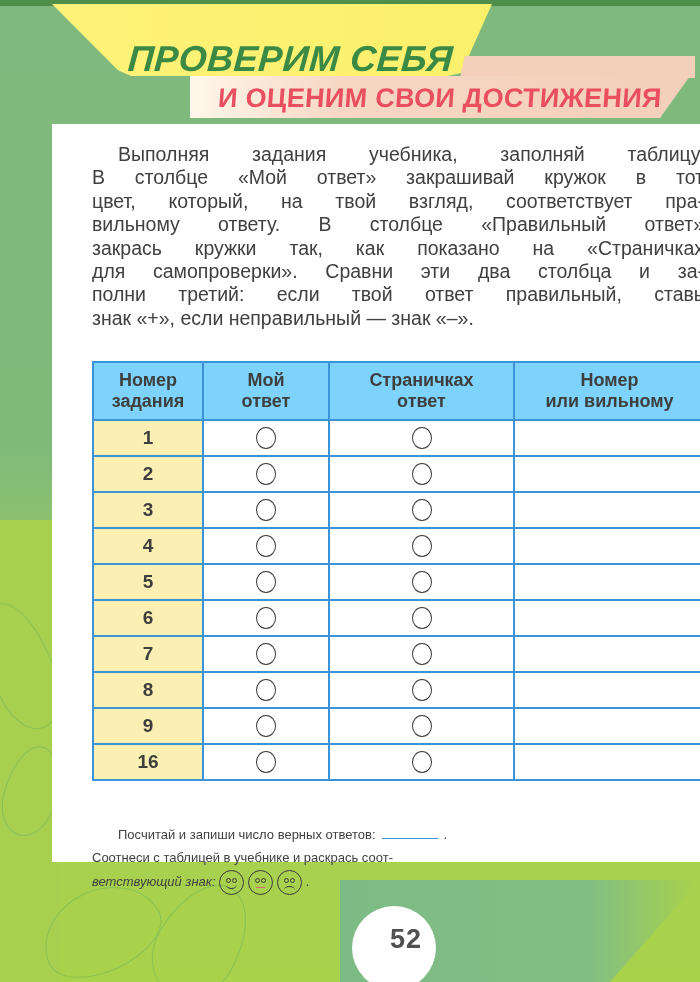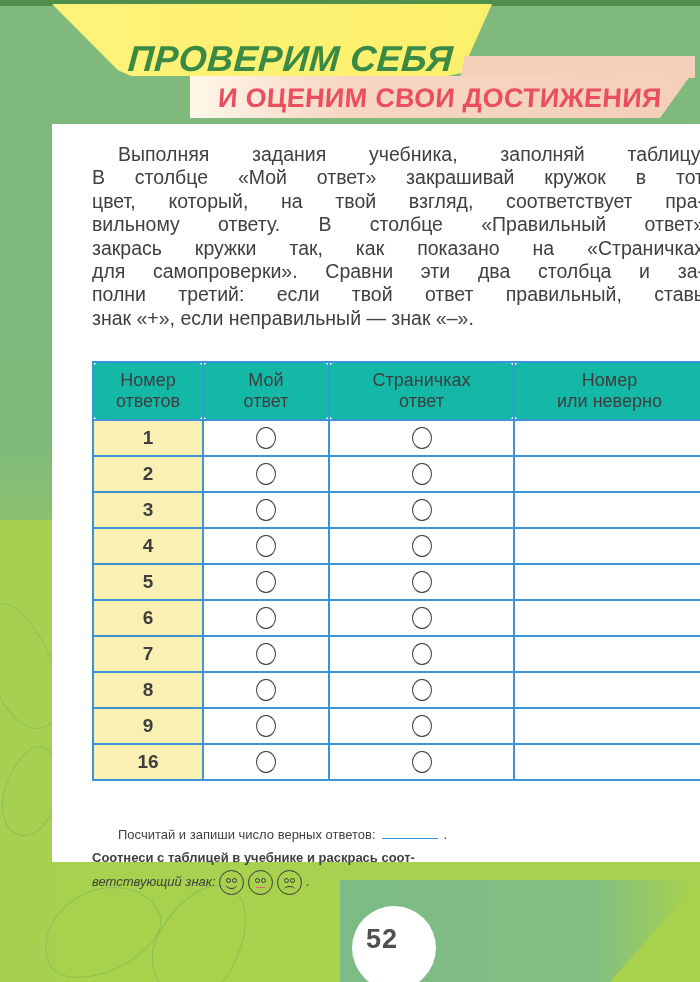--- a/index.html
+++ b/index.html
@@ -56,53 +56,53 @@
   .para div.last { text-align-last:left; }
 
   table.tasks {
     position:absolute; left:92px; top:361px; width:612px;
     border-collapse:collapse; table-layout:fixed;
   }
   table.tasks td, table.tasks th {
     border:2px solid #3d93d8; padding:0; text-align:center;
   }
   table.tasks th {
-    background:#14b8a6; height:56px; font-size:18px; font-weight:normal; color:#3e3e3e; line-height:21px;border-radius:7px;
+    background:#7dd3fc; height:56px; font-size:18px; font-weight:bold; color:#3e3e3e; line-height:21px;
   }
   table.tasks td { height:34px; }
   td.num { background:#fbf0b3; font-size:19px; font-weight:bold; color:#3e3e3e; }
   .circle {
     display:inline-block; width:20px; height:22px; border:1.5px solid #3a3a3a; border-radius:50%;
     vertical-align:middle; box-sizing:border-box;
   }
 
   .bottom {
     position:absolute; left:92px; top:823px; width:600px;
     font-size:13px; line-height:23.4px; color:#404040;
   }
   .bottom .l1 { padding-left:26px; white-space:nowrap; }
-  .bottom .l2 { white-space:nowrap;font-weight:bold; }
+  .bottom .l2 { white-space:nowrap; }
   .bottom .l3 { white-space:nowrap;font-style:italic; }
   .blank { display:inline-block; width:56px; border-bottom:1.5px solid #3d93d8; height:14px; vertical-align:baseline; margin:0 6px; }
   .smiley {
     display:inline-block; width:25px; height:25px; border:1.5px solid #3a3a3a; border-radius:50%;
     vertical-align:middle; position:relative; box-sizing:border-box; margin-right:4px;
   }
   .smiley .eye { position:absolute; top:7px; width:5px; height:5px; border:1px solid #3a3a3a; border-radius:50%; box-sizing:border-box; }
   .smiley .eye.l { left:6px; } .smiley .eye.r { left:12px; }
   .smiley .mouth-happy { position:absolute; left:6px; top:9px; width:11px; height:8px; border-bottom:1.5px solid #3a3a3a; border-radius:0 0 50% 50%; }
   .smiley .mouth-neutral { position:absolute; left:7px; top:16px; width:9px; border-top:1.5px solid #e06070; }
   .smiley .mouth-sad { position:absolute; left:6px; top:15px; width:11px; height:6px; border-top:1.5px solid #3a3a3a; border-radius:50% 50% 0 0; }
 
   .page-badge {
     position:absolute; left:352px; top:906px; width:84px; height:84px; border-radius:50%;
     background:#fff;
   }
   .page-num {
-    position:absolute; left:340px; top:924px; width:84px; text-align:center;
+    position:absolute; left:364px; top:924px; width:84px; text-align:center;
     font-size:27px; font-weight:bold; color:#505050; letter-spacing:1px;
   }
 </style>
 </head>
 <body>
 
 <div class="bg-darkband"></div>
 <div class="bg-lime-left"></div>
 <div class="leaf" style="left:-10px;top:600px;width:60px;height:130px;transform:rotate(-20deg);"></div>
 <div class="leaf" style="left:5px;top:745px;width:50px;height:90px;transform:rotate(15deg);"></div>
@@ -131,24 +131,24 @@
 
 <table class="tasks">
   <colgroup>
     <col style="width:110px">
       <col style="width:126px">
       <col style="width:185px">
       <col style="width:191px">
   </colgroup>
   <thead>
     <tr>
-      <th><span>Номер</span><br><span>ответов</span></th>
+      <th><span>Номер</span><br><span>задания</span></th>
       <th><span>Мой</span><br><span>ответ</span></th>
       <th><span>Страничках</span><br><span>ответ</span></th>
-      <th><span>Номер</span><br><span>или  неверно</span></th>
+      <th><span>Номер</span><br><span>или  вильному</span></th>
     </tr>
   </thead>
   <tbody>
     <tr>
       <td class="num">1</td>
       <td><span class="circle"></span></td>
       <td><span class="circle"></span></td>
       <td></td>
     </tr>
     <tr>

